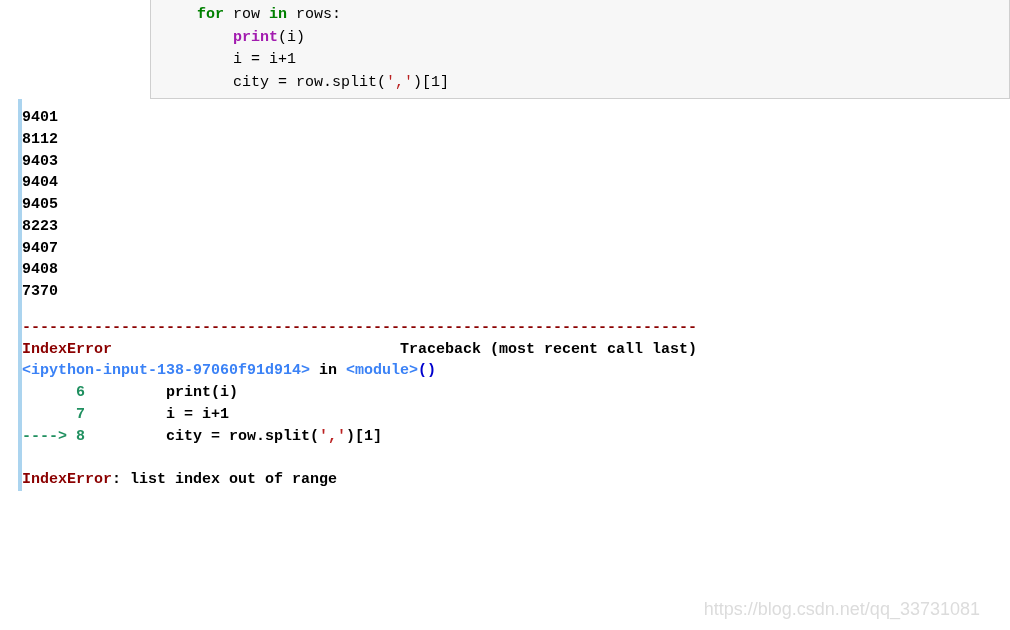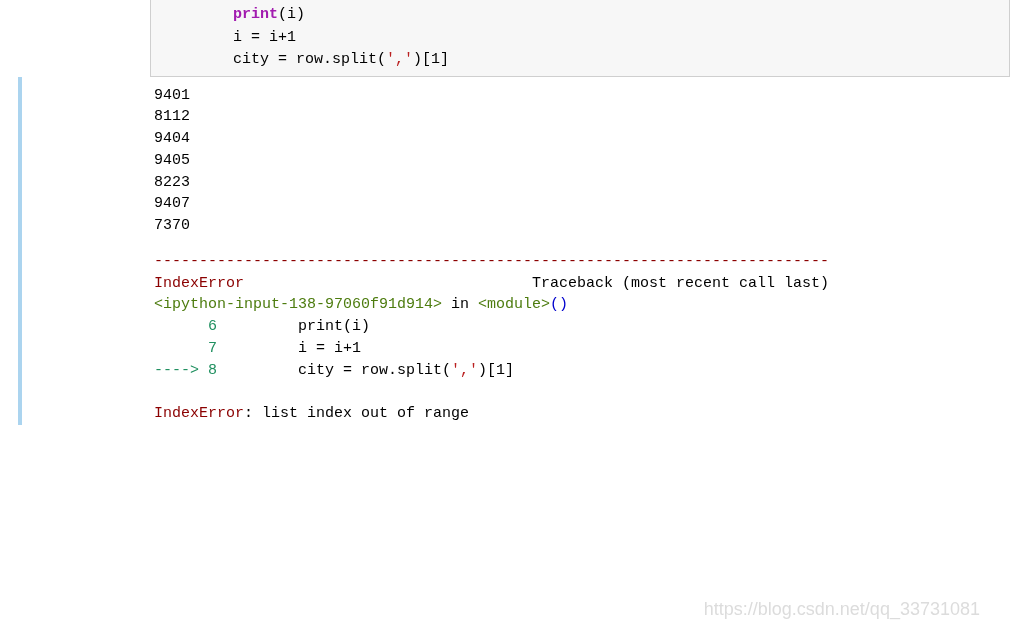--- a/index.html
+++ b/index.html
@@ -31,62 +31,65 @@
     .kw-green { color: #a21caf; font-weight: bold; }
     .kw-bold { color: #008000; font-weight: bold; }
     .str-brown { color: #BA2121; }
     .output-area {
       margin-left: 18px;
       border-left: 4px solid #abd4ef;
       padding-left: 0;
       margin-top: 0;
     }
     .output-content {
-      padding-left: 132px;
       padding-top: 8px;
+      font-weight: bold;
     }
     .output-line {
       white-space: pre;
       line-height: 1.45;
       font-family: 'SimSun', 'Courier New', monospace;
       color: #000;
     }
     .err-red { color: #8B0000; }
     .err-name { color: #8B0000; margin-top: 40px; }
     .err-blue { color: #0000CD; }
-    .err-cyan { color: #4d7c0f; }
+    .err-cyan { color: #3b82f6; }
     .ln-green { color: #209060; }
     .arrow-green { color: #209060; }
     .watermark {
       position: absolute;
       right: 30px;
       bottom: 10px;
       color: #dcdcdc;
       font-size: 18px;
       font-family: Arial, sans-serif;
     }
   </style>
 </head>
 <body>
 
 <div class="code-cell">
+  <div class="code-line"><span>    </span><span class="kw-bold">for</span><span> row </span><span class="kw-bold">in</span><span> rows:</span></div>
   <div class="code-line"><span>        </span><span class="kw-green">print</span><span>(i)</span></div>
   <div class="code-line">        i = i+1</div>
   <div class="code-line"><span>        city = row.split(</span><span class="str-brown">','</span><span>)[1]</span></div>
 </div>
 
 <div class="output-area">
   <div class="output-content">
     <div>
       <div class="output-line">9401</div>
       <div class="output-line">8112</div>
+      <div class="output-line">9403</div>
       <div class="output-line">9404</div>
       <div class="output-line">9405</div>
       <div class="output-line">8223</div>
       <div class="output-line">9407</div>
+      <div class="output-line">9408</div>
       <div class="output-line">7370</div>
     </div>
 
     <div class="output-line err-red" style="margin-top:14px;">---------------------------------------------------------------------------</div>
 
     <div class="output-line"><span class="err-name">IndexError</span><span>                                </span><span>Traceback (most recent call last)</span></div>
 
     <div class="output-line"><span class="err-cyan">&lt;ipython-input-138-97060f91d914&gt;</span><span> in </span><span class="err-cyan">&lt;module&gt;</span><span class="err-blue">()</span></div>
 
     <div class="output-line"><span class="ln-green">      6</span><span>         print(i)</span></div>

